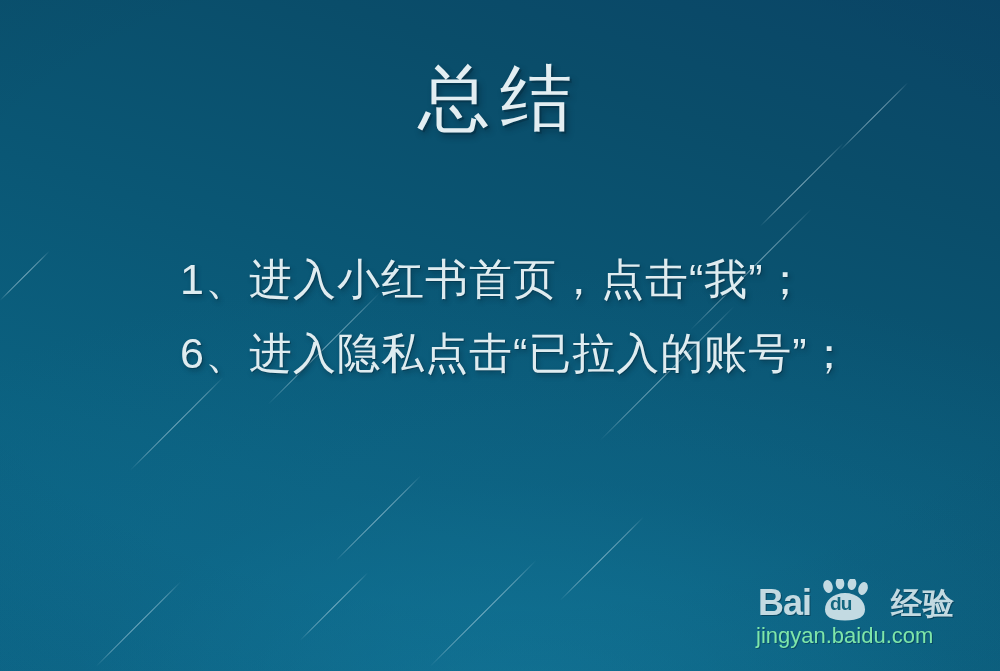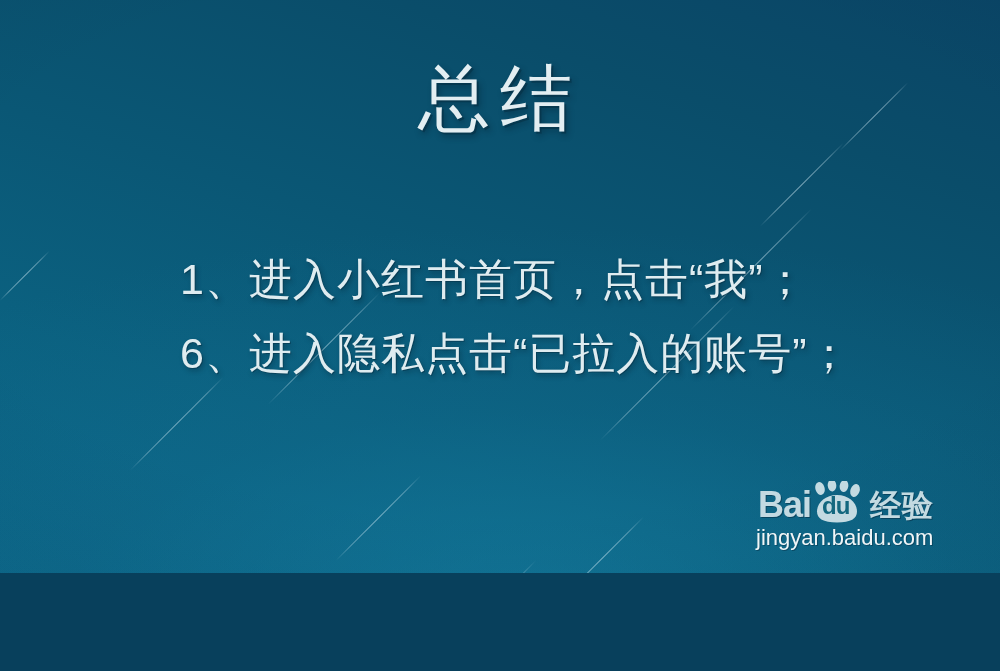--- a/index.html
+++ b/index.html
@@ -4,21 +4,21 @@
 <style>
   html, body {
     margin: 0;
     padding: 0;
     background: #08405c;
   }
 
   .slide {
     position: relative;
     width: 1000px;
-    height: 573px;
+    height: 671px;
     overflow: hidden;
     font-family: "Liberation Sans", "DejaVu Sans", sans-serif;
     background: #0a536f;
   }
 
   
   .bg-base {
     position: absolute;
     inset: 0;
     background:
@@ -111,63 +111,64 @@
     height: 78px;
     opacity: 0.94;
   }
   .wm-logo-row {
     position: absolute;
     left: 14px;
     top: 0;
     display: flex;
     align-items: flex-end;
     height: 42px;
+    gap: 8px;
   }
   .wm-bai {
     font-size: 36px;
     font-weight: bold;
     line-height: 36px;
     letter-spacing: -1px;
     color: #cfe2e8;
     text-shadow: 1px 1px 0 rgba(6,45,66,0.6);
   }
   .wm-paw {
     position: relative;
     width: 52px;
     height: 42px;
     margin: 0 2px 0 0;
   }
   .wm-paw svg { display: block; }
   .wm-du {
     position: absolute;
     left: 11px;
     top: 12px;
-    font-size: 24px;
+    font-size: 19px;
     font-weight: bold;
     line-height: 25px;
     color: #14687f;
     letter-spacing: -1px;
   }
   .wm-jingyan {
     font-size: 31px;
     font-weight: bold;
     line-height: 34px;
     letter-spacing: 1px;
     color: #cfe2e8;
-    margin-left: 5px;
+    margin-left: 10px;
     text-shadow: 1px 1px 0 rgba(6,45,66,0.6);
   }
   .wm-url {
     position: absolute;
     left: 12px;
     top: 44px;
     font-size: 22px;
     line-height: 26px;
     letter-spacing: 0px;
-    color: #ffffff;
+    color: #86efac;
     text-shadow: 1px 1px 0 rgba(6,45,66,0.5);
   }
 </style>
 </head>
 <body>
 
 <div class="slide">
 
   <div class="bg-base"></div>
   <div class="bg-glow"></div>

